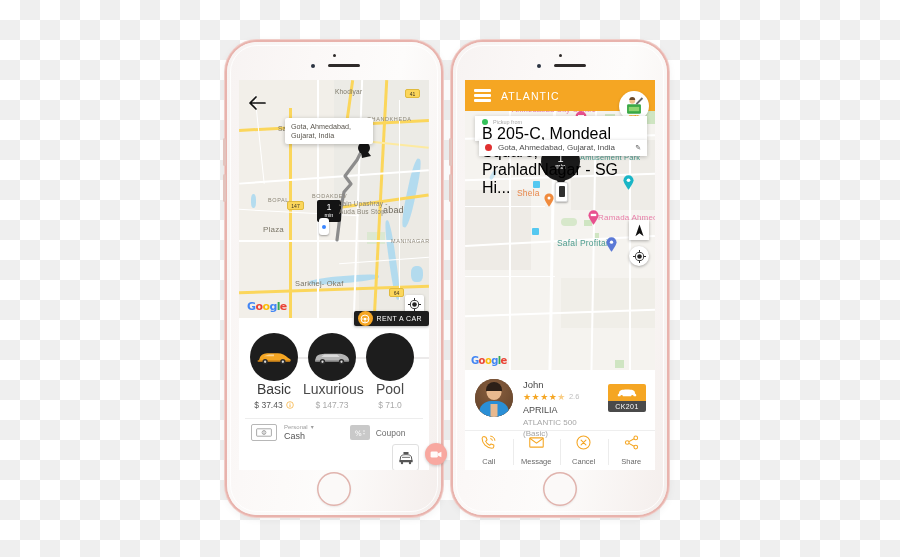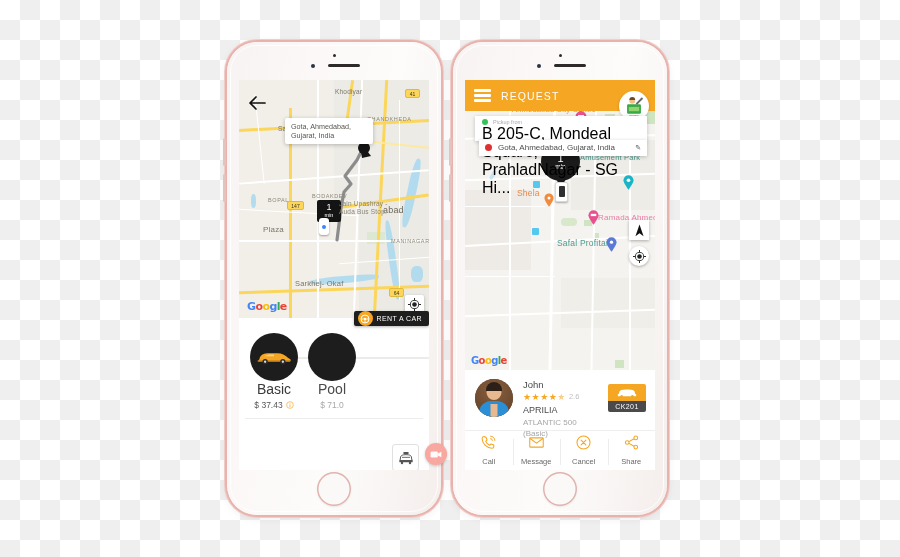--- a/index.html
+++ b/index.html
@@ -256,33 +256,72 @@
               <span>$ 37.43</span>
               <svg width="8" height="8" viewBox="0 0 24 24">
                 <circle cx="12" cy="12" r="10" fill="none" stroke="#f5a623" stroke-width="2"></circle>
                 <rect x="10.8" y="10" width="2.4" height="8" fill="#f5a623"></rect>
                 <circle cx="12" cy="6.6" r="1.4" fill="#f5a623"></circle>
               </svg>
             </div>
           </div>
 
 
+          <div class="carcell" style="width:58px;z-index:1;">
+            <div class="disc">
+              <svg width="38" height="20" viewBox="0 0 60 28">
+                <path d="M3,20 L5,14 C7,11 12,9 22,9 L40,9 C48,9 54,12 56,16 L57,19 C58,20 57,20 55,20 Z" fill="#b5b5b5"></path>
+                <rect x="3" y="19" width="54" height="2.6" rx="1.3" fill="#9a9a9a"></rect>
+                <circle cx="15" cy="21.5" r="4.2" fill="#2c2c2c"></circle>
+                  <circle cx="15" cy="21.5" r="1.8" fill="#ddd"></circle>
+                <circle cx="45" cy="21.5" r="4.2" fill="#2c2c2c"></circle>
+                  <circle cx="45" cy="21.5" r="1.8" fill="#ddd"></circle>
+                <path d="M13,14 L18,10 L38,10 L42,14 Z" fill="#e9e9e9" opacity=".7"></path>
+              </svg>
+            </div>
+            <div class="nm">Luxurious</div>
+            <div class="pr">$ 147.73</div>
+          </div>
 
           <div class="carcell" style="width:58px;z-index:1;">
             <div class="disc">
               
               
             </div>
             <div class="nm">Pool</div>
             <div class="pr">$ 71.0</div>
           </div>
         </div>
 
         <div style="position:absolute;left:6px;right:6px;top:100px;height:1px;background:#ededed;"></div>
 
+        <div class="payrow" style="left:12px;top:106px;">
+          <div class="paybox">
+            <svg width="16" height="9" viewBox="0 0 26 14">
+              <rect x="1" y="1" width="24" height="12" rx="1" fill="none" stroke="#9a9a9a" stroke-width="1.4"></rect>
+              <circle cx="13" cy="7" r="3.1" fill="none" stroke="#9a9a9a" stroke-width="1.4"></circle>
+              <rect x="12.4" y="3.6" width="1.2" height="6.8" fill="#9a9a9a"></rect>
+            </svg>
+          </div>
+          <div style="margin-left:7px;line-height:1.15;">
+            <div style="font-size:6px;color:#9e9e9e;display:flex;align-items:center;gap:3px;">
+              <span>Personal</span>
+              <span style="font-size:6px;">▾</span>
+            </div>
+            <div style="font-size:9px;color:#555;">Cash</div>
+          </div>
+          <div class="cpnbox" style="margin-left:36px;">
+            <svg width="12" height="10" viewBox="0 0 18 14">
+              <text x="1" y="11" font-size="11" fill="#fff" font-family="DejaVu Sans, sans-serif">%</text>
+              <circle cx="15" cy="4" r="1" fill="#fff"></circle>
+                <circle cx="15" cy="8" r="1" fill="#fff"></circle>
+            </svg>
+          </div>
+          <div style="font-size:8.5px;color:#6d6d6d;margin-left:6px;">Coupon</div>
+        </div>
 
         <div class="taxibtn" style="right:10px;top:126px;width:25px;height:25px;">
           <svg width="16" height="14" viewBox="0 0 24 20">
             <rect x="8" y="1" width="8" height="3" rx="1" fill="#555"></rect>
             <path d="M3,14 L4,8 C5,6 7,5 12,5 C17,5 19,6 20,8 L21,14 Z" fill="none" stroke="#555" stroke-width="1.5"></path>
             <rect x="2" y="13" width="20" height="3.5" rx="1" fill="#555"></rect>
             <circle cx="6" cy="17.5" r="1.8" fill="#555"></circle>
               <circle cx="18" cy="17.5" r="1.8" fill="#555"></circle>
             <path d="M6,9 L18,9" stroke="#555" stroke-width="1.3"></path>
           </svg>
@@ -406,21 +445,21 @@
           </svg>
         </div>
       </div>
 
       <div class="topbar" style="height:31px;">
         <div class="ham">
             <i></i>
             <i></i>
             <i></i>
           </div>
-        <div class="topttl">REQUEST</div>
+        <div class="topttl">ATLANTIC</div>
       </div>
       <div class="logo" style="right:6px;top:11px;width:30px;height:30px;">
         <svg width="26" height="26" viewBox="0 0 30 30">
           <rect x="7" y="13" width="16" height="11" rx="1.5" fill="#39a845"></rect>
           <rect x="9" y="16" width="12" height="5" fill="#8fd46f"></rect>
           <circle cx="13" cy="9" r="3.4" fill="#f0c089"></circle>
           <path d="M9.6,8 a3.4,3.4 0 0 1 6.8,0 Z" fill="#6b4a2c"></path>
           <path d="M17,12 L24,5 L25.5,6.5 L18.5,13.5 Z" fill="#666"></path>
           <rect x="9" y="25.4" width="12" height="2.4" rx="1" fill="#f5a623"></rect>
           <text x="15" y="27.3" font-size="2.6" fill="#fff" text-anchor="middle" font-family="DejaVu Sans, sans-serif">CUBE JEK</text>

